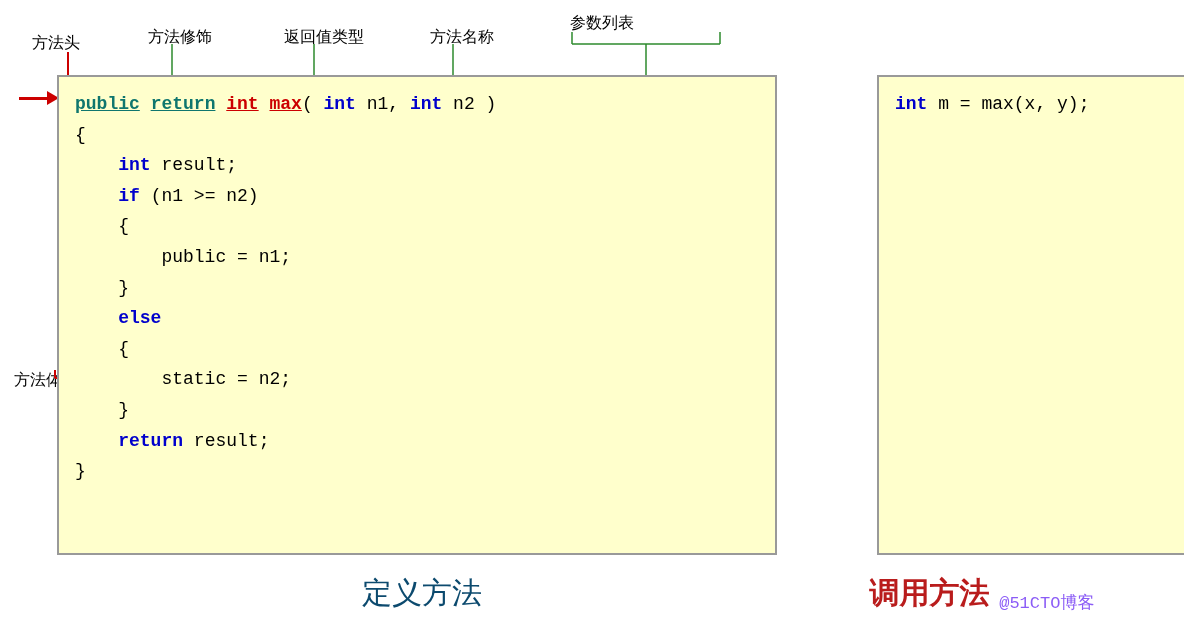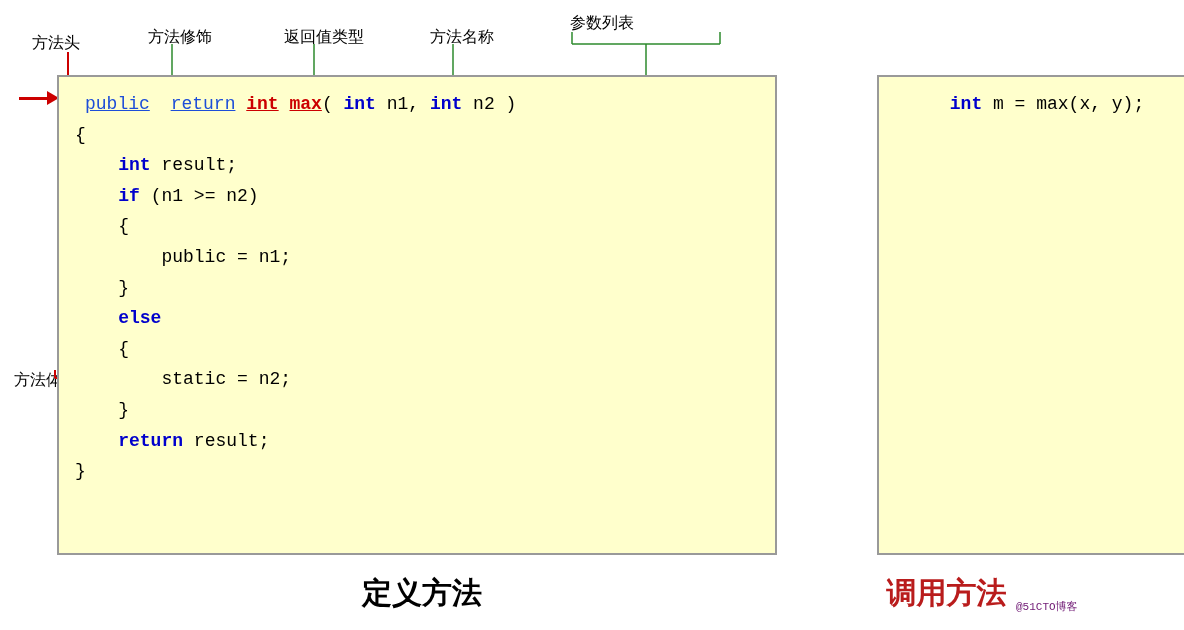--- a/index.html
+++ b/index.html
@@ -38,21 +38,21 @@
     }
 
     .right-box {
       width: 340px;
       min-height: 480px;
       margin-left: 40px;
     }
 
     
     .kw-blue { color: #0000cc; font-weight: bold; }
-    .kw-blue-ul { color: #1d4ed8; font-weight: normal; text-decoration: underline; margin-left: 10px; }
+    .kw-blue-ul { color: #0f766e; font-weight: bold; text-decoration: underline; }
     .kw-red { color: #cc0000; font-weight: bold; text-decoration: underline; }
     .plain { color: #000; }
 
     
     .annotations {
       position: absolute;
       top: 0;
       left: 0;
       width: 1184px;
       height: 630px;
@@ -130,31 +130,31 @@
 <span class="plain">    }</span>
 <span class="plain">    </span><span class="kw-blue">else</span>
 <span class="plain">    {</span>
 <span class="plain">        static = n2;</span>
 <span class="plain">    }</span>
 <span class="plain">    </span><span class="kw-blue">return</span><span class="plain"> result;</span>
 <span class="plain">}</span></pre>
       </div>
     </div>
 
-    <div style="position:relative; margin-left:50px; width:340px;text-align:center;">
+    <div style="position:relative; margin-left:50px; width:340px;">
       <div class="code-box right-box">
         <pre><span class="kw-blue">int</span><span class="plain"> m = max(x, y);</span></pre>
       </div>
     </div>
 
   </div>
 
   <div style="display:flex; flex-direction:row; margin-top:18px; width:1120px; margin-left:50px;">
     <div style="width:730px; text-align:center;">
-      <span style="font-family:'SimHei','Microsoft YaHei',sans-serif; font-size:30px; font-weight:bold; color:#000000;">定义方法</span>
+      <span style="font-family:'SimHei','Microsoft YaHei',sans-serif; font-size:30px; font-weight:normal; color:#0c4a6e;">定义方法</span>
     </div>
     <div style="width:390px; text-align:center; position:relative;">
       <span style="font-family:'SimHei','Microsoft YaHei',sans-serif; font-size:30px; font-weight:bold; color:#b91c1c;">调用方法</span>
-      <span style="font-size:11px; color:#701a75; vertical-align:bottom;">@51CTO博客</span>
+      <span style="font-size:17px; color:#8b5cf6; vertical-align:bottom;">@51CTO博客</span>
     </div>
   </div>
 
 </div>
 
 </body></html>

